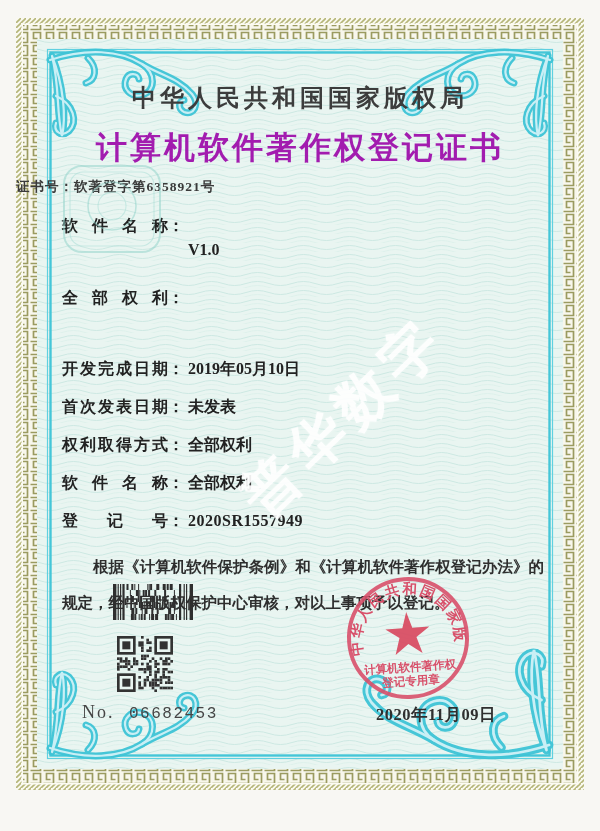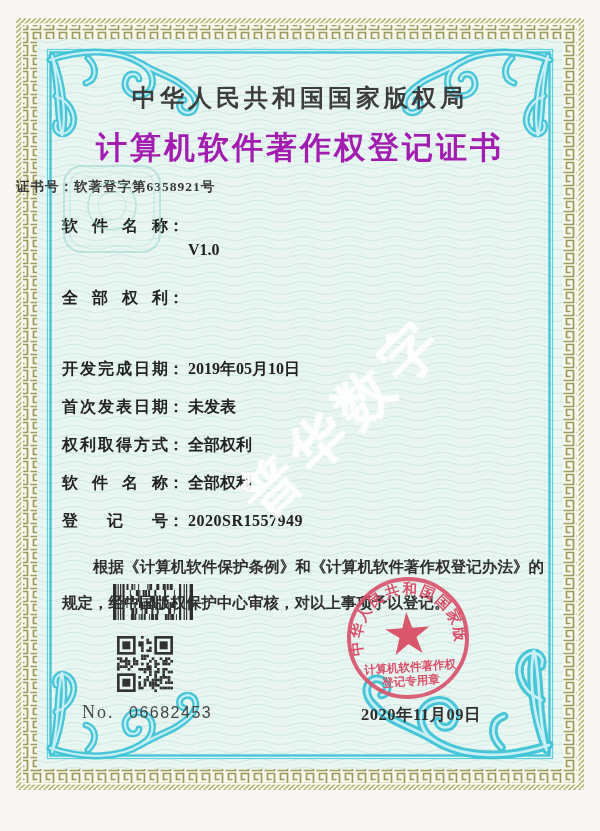--- a/index.html
+++ b/index.html
@@ -45,25 +45,25 @@
     transform:rotate(-44deg);transform-origin:center;
     font-size:56px;font-weight:bold;letter-spacing:8px;
     color:#ffffff;opacity:0.92;pointer-events:none;white-space:nowrap;
     text-shadow:0 0 2px rgba(255,255,255,0.8);
   }
   .emboss{position:absolute;left:44px;top:144px;opacity:0.5;}
   .barcode{position:absolute;left:97px;top:566px;}
   .qrcode{position:absolute;left:101px;top:618px;}
   .serial{position:absolute;left:66px;top:684px;font-size:18px;color:#454545;}
   .serial .no-label{font-family:"Liberation Serif","DejaVu Serif",serif;letter-spacing:2px;}
-  .serial .no-value{font-family:Liberation Sans, sans-serif;
+  .serial .no-value{font-family:Liberation Mono, monospace;
     font-size:16px;letter-spacing:1.5px;margin-left:10px;}
   .seal{position:absolute;left:328px;top:556px;width:128px;height:128px;transform:rotate(-4deg);}
   .issue-date{
-    position:absolute;left:330px;top:686px;width:150px;text-align:center;
+    position:absolute;left:330px;top:686px;width:150px;text-align:right;
     font-size:16.5px;font-weight:bold;color:#2f2f2f;letter-spacing:0.5px;
   }
 </style>
 </head>
 <body>
 
 <div class="cert">
 
   <svg class="frame-svg" viewBox="0 0 568 772" xmlns="http://www.w3.org/2000/svg">
     <defs>

